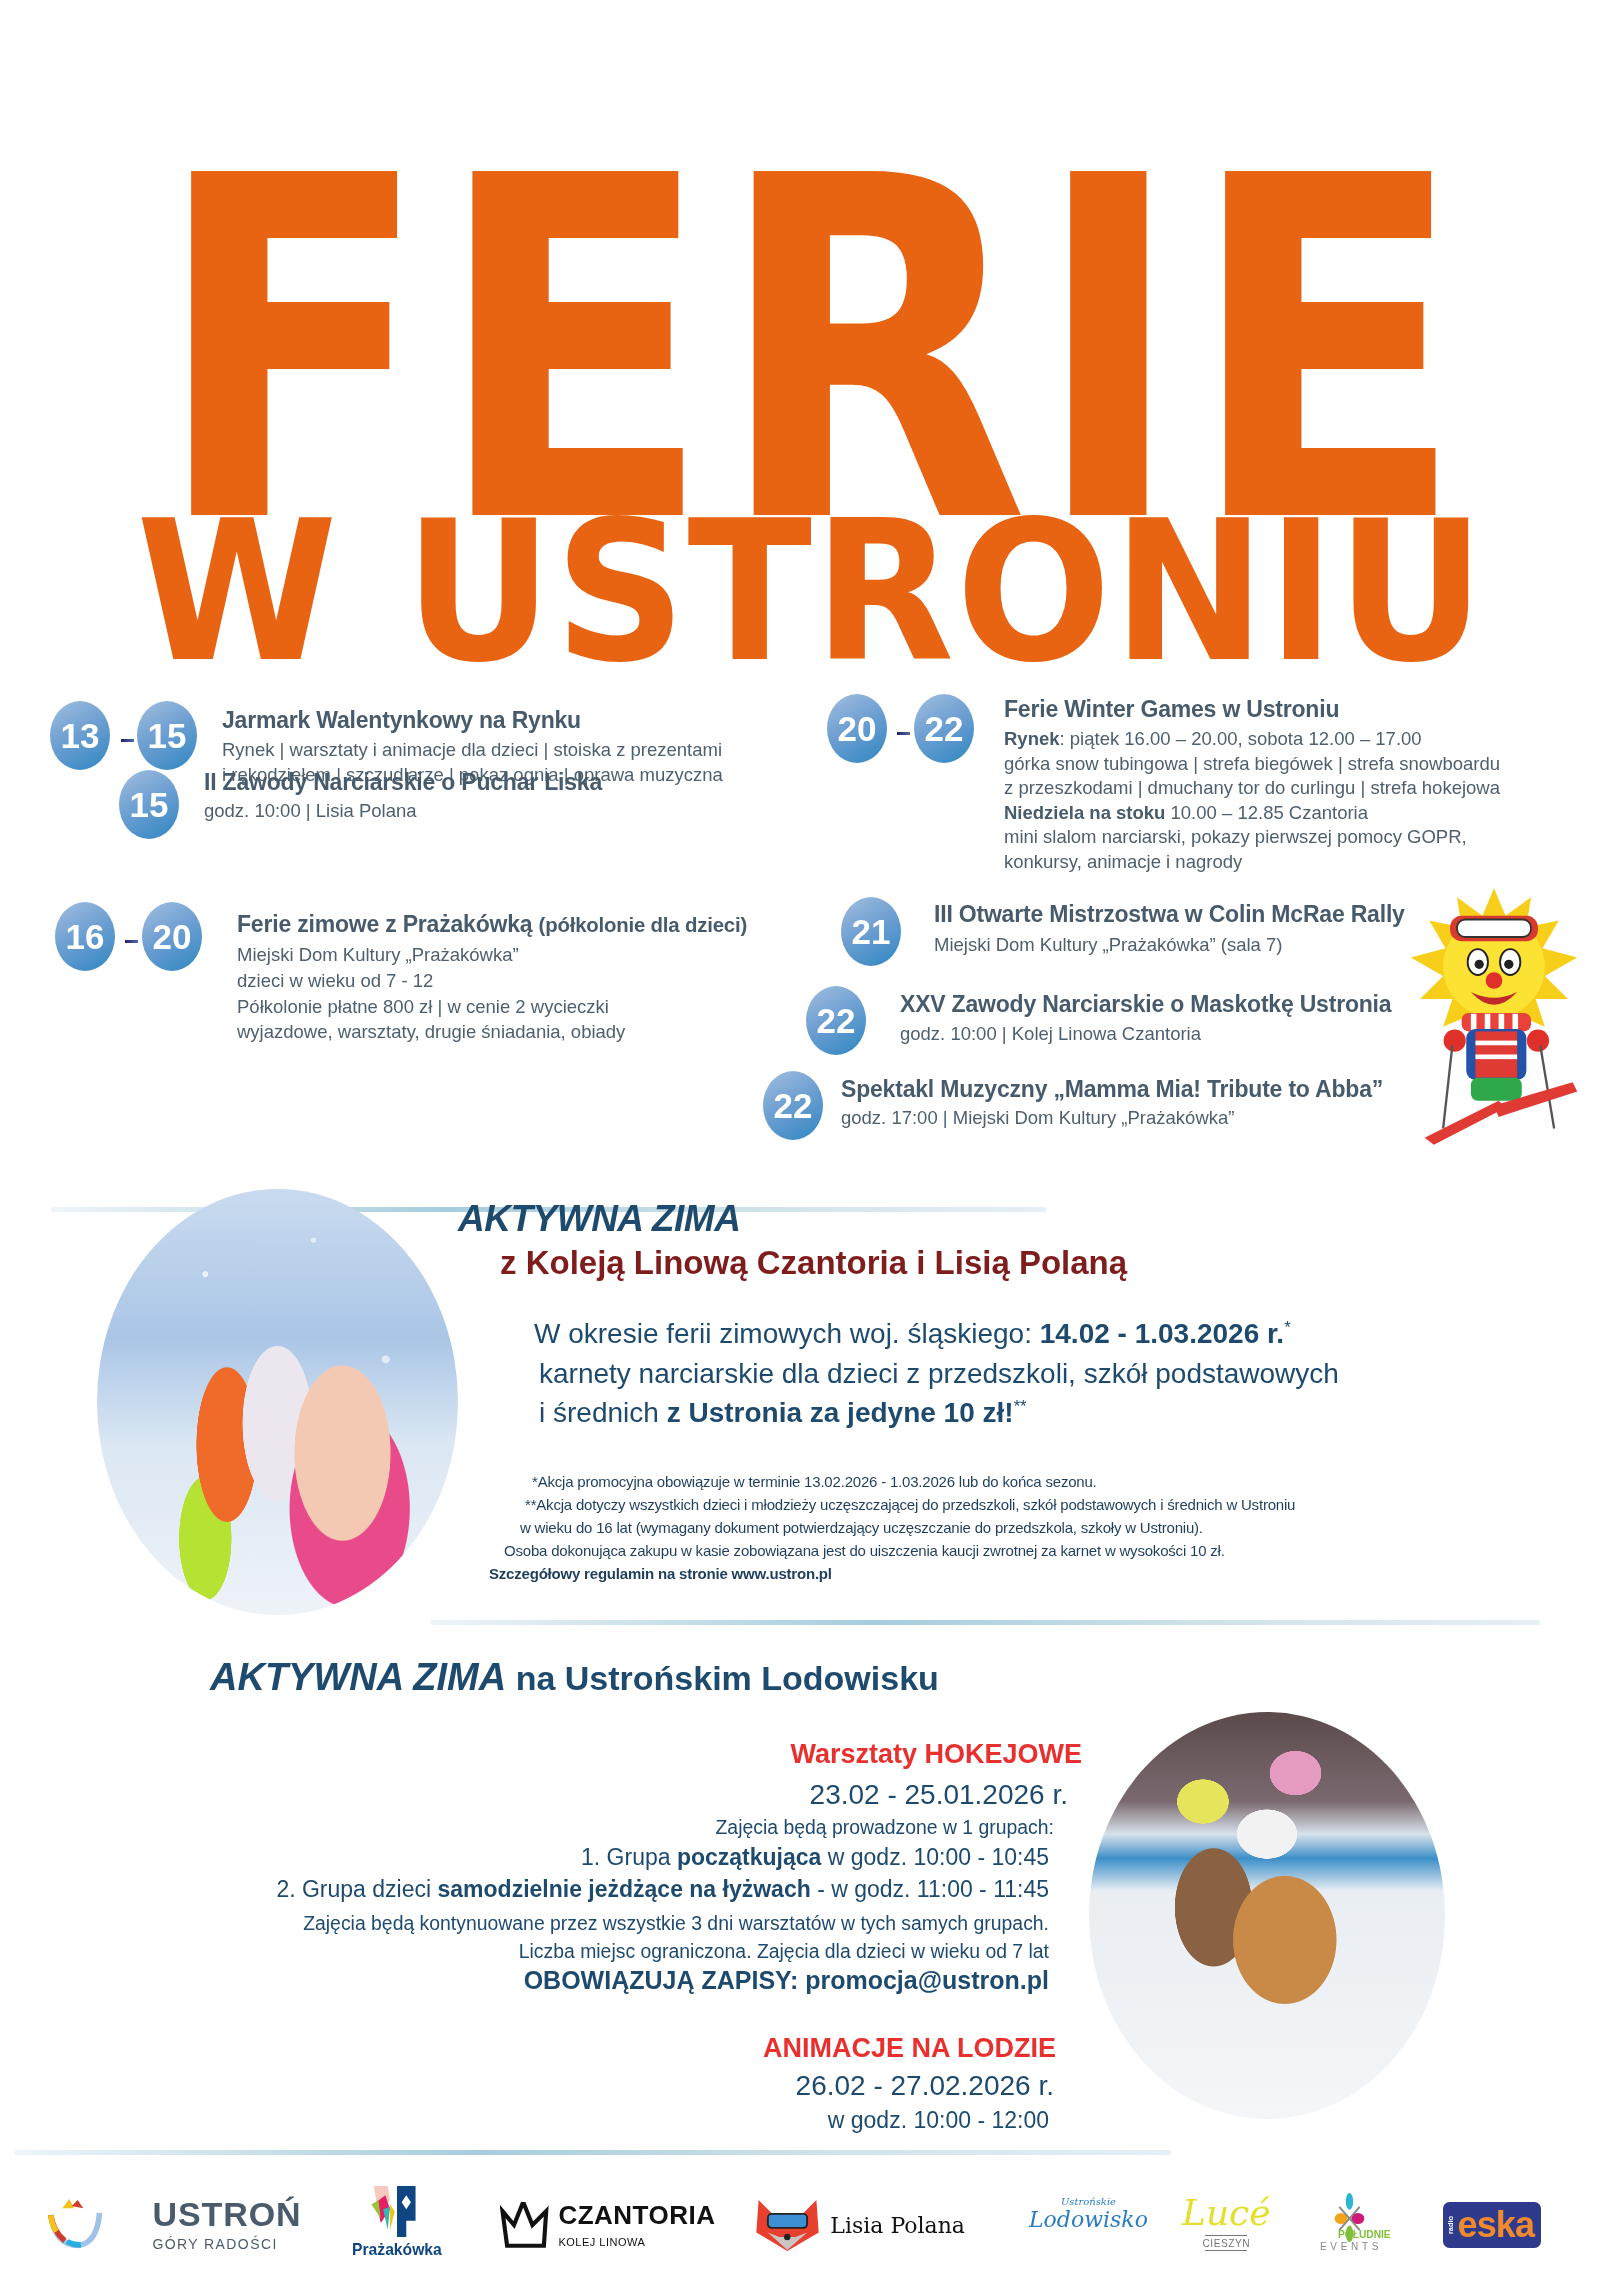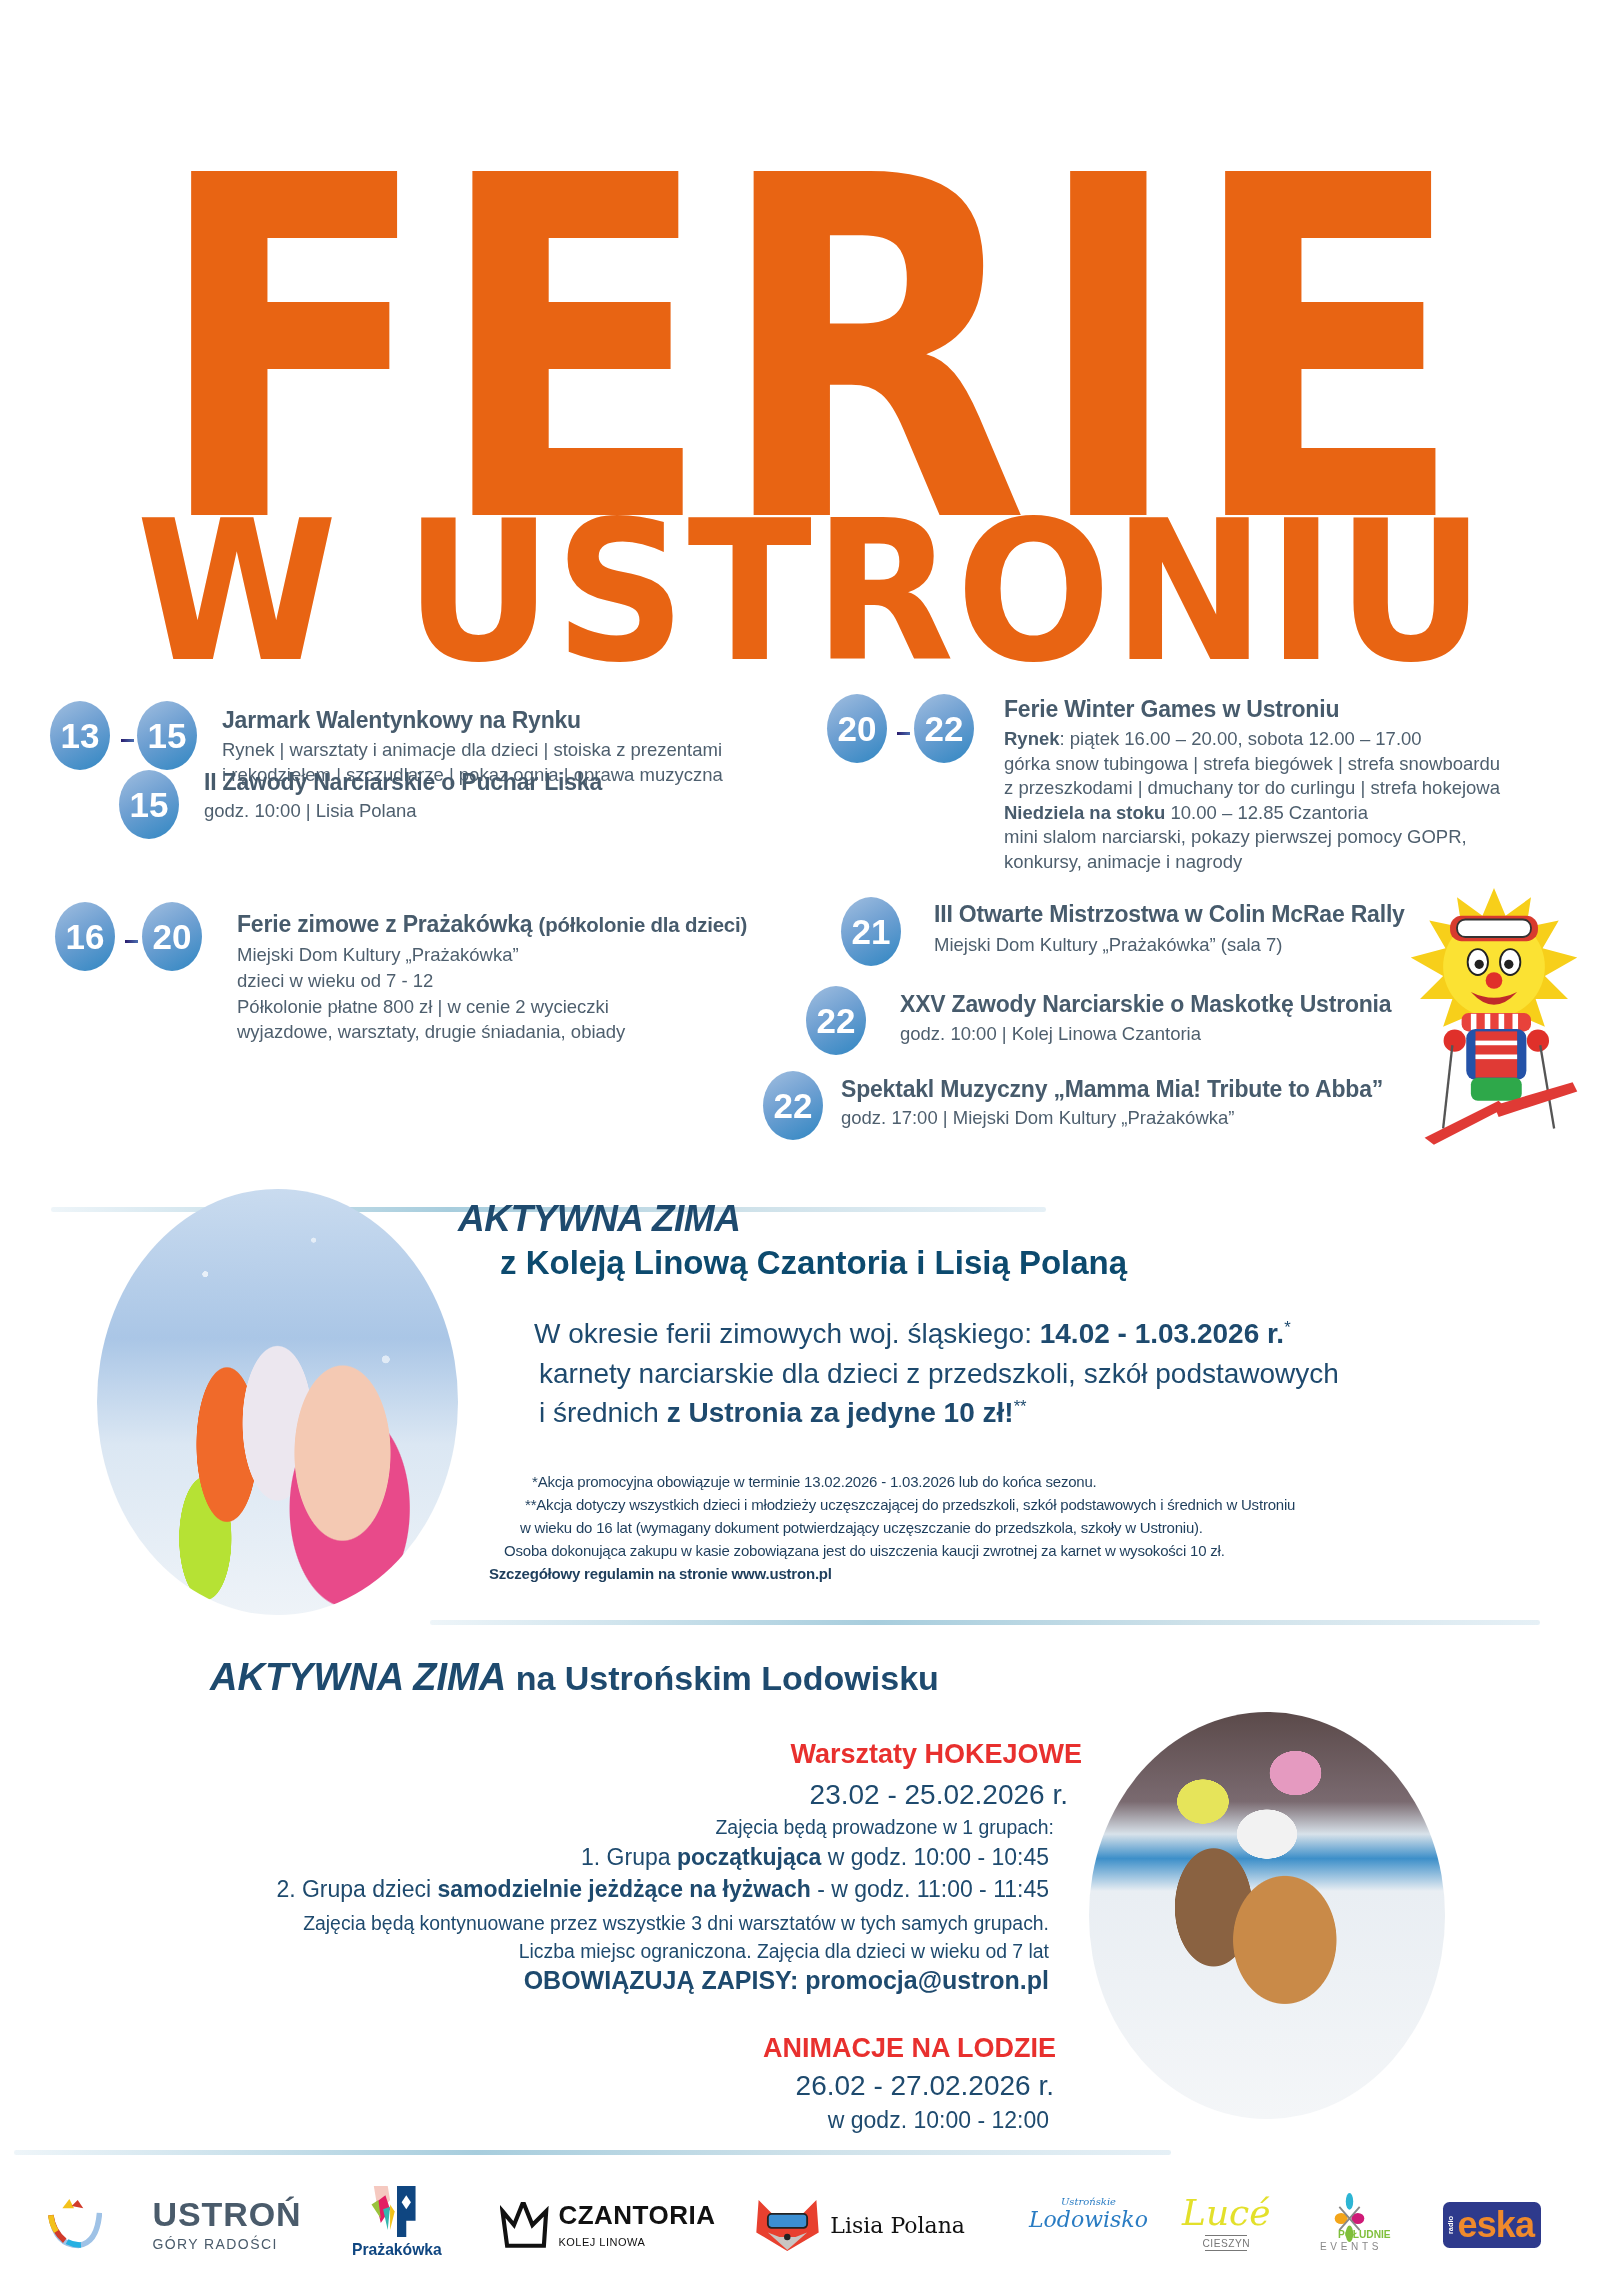--- a/index.html
+++ b/index.html
@@ -74,21 +74,21 @@
       radial-gradient(ellipse 18% 24% at 35% 48%, #8a6241 0 60%, transparent 61%),
       linear-gradient(180deg, #5b4a4a 0%, #7a6a70 22%, #d8e2ea 30%, #3d8fc9 36%, #e9eef3 44%, #f4f6f8 100%);
   }
 
   
   .az-heading {
     position: absolute; font-weight: bold; font-style: italic; color: #1e4a6e;
     font-size: 37px; white-space: nowrap; letter-spacing: -0.5px;
   }
   .az-sub {
-    position: absolute; font-weight: bold; color: #0c4a6e;
+    position: absolute; font-weight: bold; color: #7f1d1d;
     font-size: 33px; white-space: nowrap;
   }
   .promo-line {
     position: absolute; font-size: 28px; color: #1e4a6e; white-space: nowrap;
   }
   .promo-line b { font-weight: bold; }
   .promo-line sup { font-size: 16.7px; vertical-align: top; }
   .fine {
     position: absolute; font-size: 15px; color: #1e3e5c; white-space: nowrap; letter-spacing: -0.2px;
   }
@@ -226,21 +226,21 @@
 
 <div class="divider" style="left:430px;top:1620px;width:1110px;"></div>
 
 <div class="ice-heading" style="left:210px;top:1656px;text-align:right;">
   <i>AKTYWNA ZIMA</i><span class="rest" style="font-size:34px;"> na Ustrońskim Lodowisku</span>
 </div>
 
 <div class="r-line" style="top:1739px;font-size:27px;">
   <span class="red">Warsztaty </span><span class="red">HOKEJOWE</span>
 </div>
-<div class="r-line" style="top:1779px;font-size:28px;right:555px;">23.02 - 25.02.2026 r.</div>
+<div class="r-line" style="top:1779px;font-size:28px;right:555px;">23.02 - 25.01.2026 r.</div>
 <div class="r-line" style="top:1816px;font-size:19.4px;right:569px;">Zajęcia będą prowadzone w 1 grupach:</div>
 <div class="r-line" style="top:1844px;font-size:23px;right:574px;">
   <span>1. Grupa </span><b>początkująca</b><span> w godz. 10:00 - 10:45</span>
 </div>
 <div class="r-line" style="top:1876px;font-size:23px;right:574px;">
   <span>2. Grupa dzieci </span><b>samodzielnie jeżdżące na łyżwach</b><span> -  w godz. 11:00 - 11:45</span>
 </div>
 <div class="r-line" style="top:1912px;font-size:19.4px;right:574px;">Zajęcia będą kontynuowane przez wszystkie 3 dni warsztatów w tych samych grupach.</div>
 <div class="r-line" style="top:1940px;font-size:19.4px;right:574px;">Liczba miejsc ograniczona. Zajęcia dla dzieci w wieku od 7 lat</div>
 <div class="r-line" style="top:1966px;font-size:25px;right:574px;font-weight:bold;">

